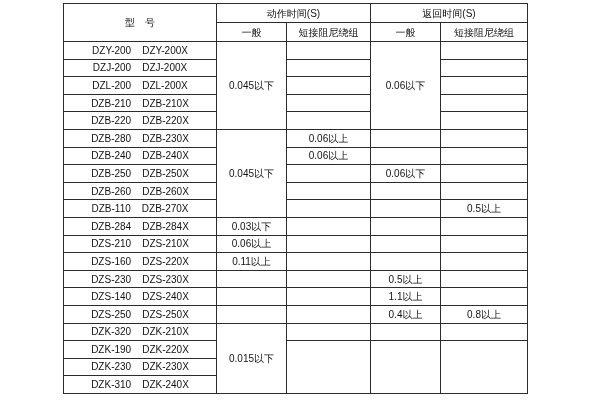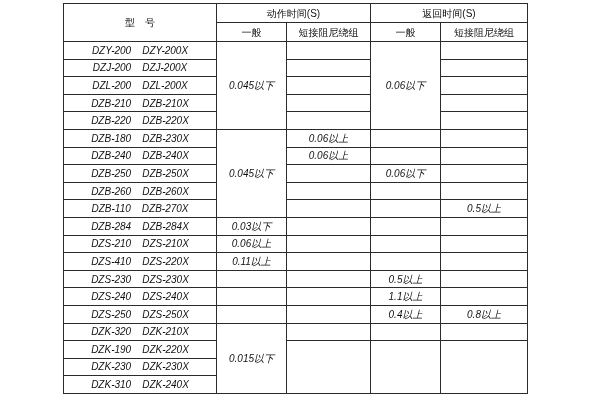--- a/index.html
+++ b/index.html
@@ -37,21 +37,21 @@
     text-align: center;
     vertical-align: middle;
     font-size: 10px;
     font-weight: normal;
     color: var(--text-color);
     line-height: 1.1;
     overflow: hidden;
     white-space: nowrap;
   }
   .spec-table thead tr { height: 19px; }
-  .spec-table tbody tr { height: 17.6px; font-style: italic; }
+  .spec-table tbody tr { height: 17.6px; }
   .model-cell .m1 { margin-right: 11px; }
 </style>
 </head>
 <body>
 
 <div class="page">
   <table class="spec-table">
     <colgroup>
       <col style="width:153px">
       <col style="width:70px">
@@ -94,21 +94,21 @@
           <td class="model-cell"><span class="m1">DZB-210</span><span class="m2">DZB-210X</span></td>
           <td></td>
           <td></td>
         </tr>
         <tr>
           <td class="model-cell"><span class="m1">DZB-220</span><span class="m2">DZB-220X</span></td>
           <td></td>
           <td></td>
         </tr>
         <tr>
-          <td class="model-cell"><span class="m1">DZB-180</span><span class="m2">DZB-230X</span></td>
+          <td class="model-cell"><span class="m1">DZB-280</span><span class="m2">DZB-230X</span></td>
           <td rowspan="5">0.045以下</td>
           <td>0.06以上</td>
           <td></td>
           <td></td>
         </tr>
         <tr>
           <td class="model-cell"><span class="m1">DZB-240</span><span class="m2">DZB-240X</span></td>
           <td>0.06以上</td>
           <td></td>
           <td></td>
@@ -139,35 +139,35 @@
           <td></td>
         </tr>
         <tr>
           <td class="model-cell"><span class="m1">DZS-210</span><span class="m2">DZS-210X</span></td>
           <td>0.06以上</td>
           <td></td>
           <td></td>
           <td></td>
         </tr>
         <tr>
-          <td class="model-cell"><span class="m1">DZS-410</span><span class="m2">DZS-220X</span></td>
+          <td class="model-cell"><span class="m1">DZS-160</span><span class="m2">DZS-220X</span></td>
           <td>0.11以上</td>
           <td></td>
           <td></td>
           <td></td>
         </tr>
         <tr>
           <td class="model-cell"><span class="m1">DZS-230</span><span class="m2">DZS-230X</span></td>
           <td></td>
           <td></td>
           <td>0.5以上</td>
           <td></td>
         </tr>
         <tr>
-          <td class="model-cell"><span class="m1">DZS-240</span><span class="m2">DZS-240X</span></td>
+          <td class="model-cell"><span class="m1">DZS-140</span><span class="m2">DZS-240X</span></td>
           <td></td>
           <td></td>
           <td>1.1以上</td>
           <td></td>
         </tr>
         <tr>
           <td class="model-cell"><span class="m1">DZS-250</span><span class="m2">DZS-250X</span></td>
           <td></td>
           <td></td>
           <td>0.4以上</td>

